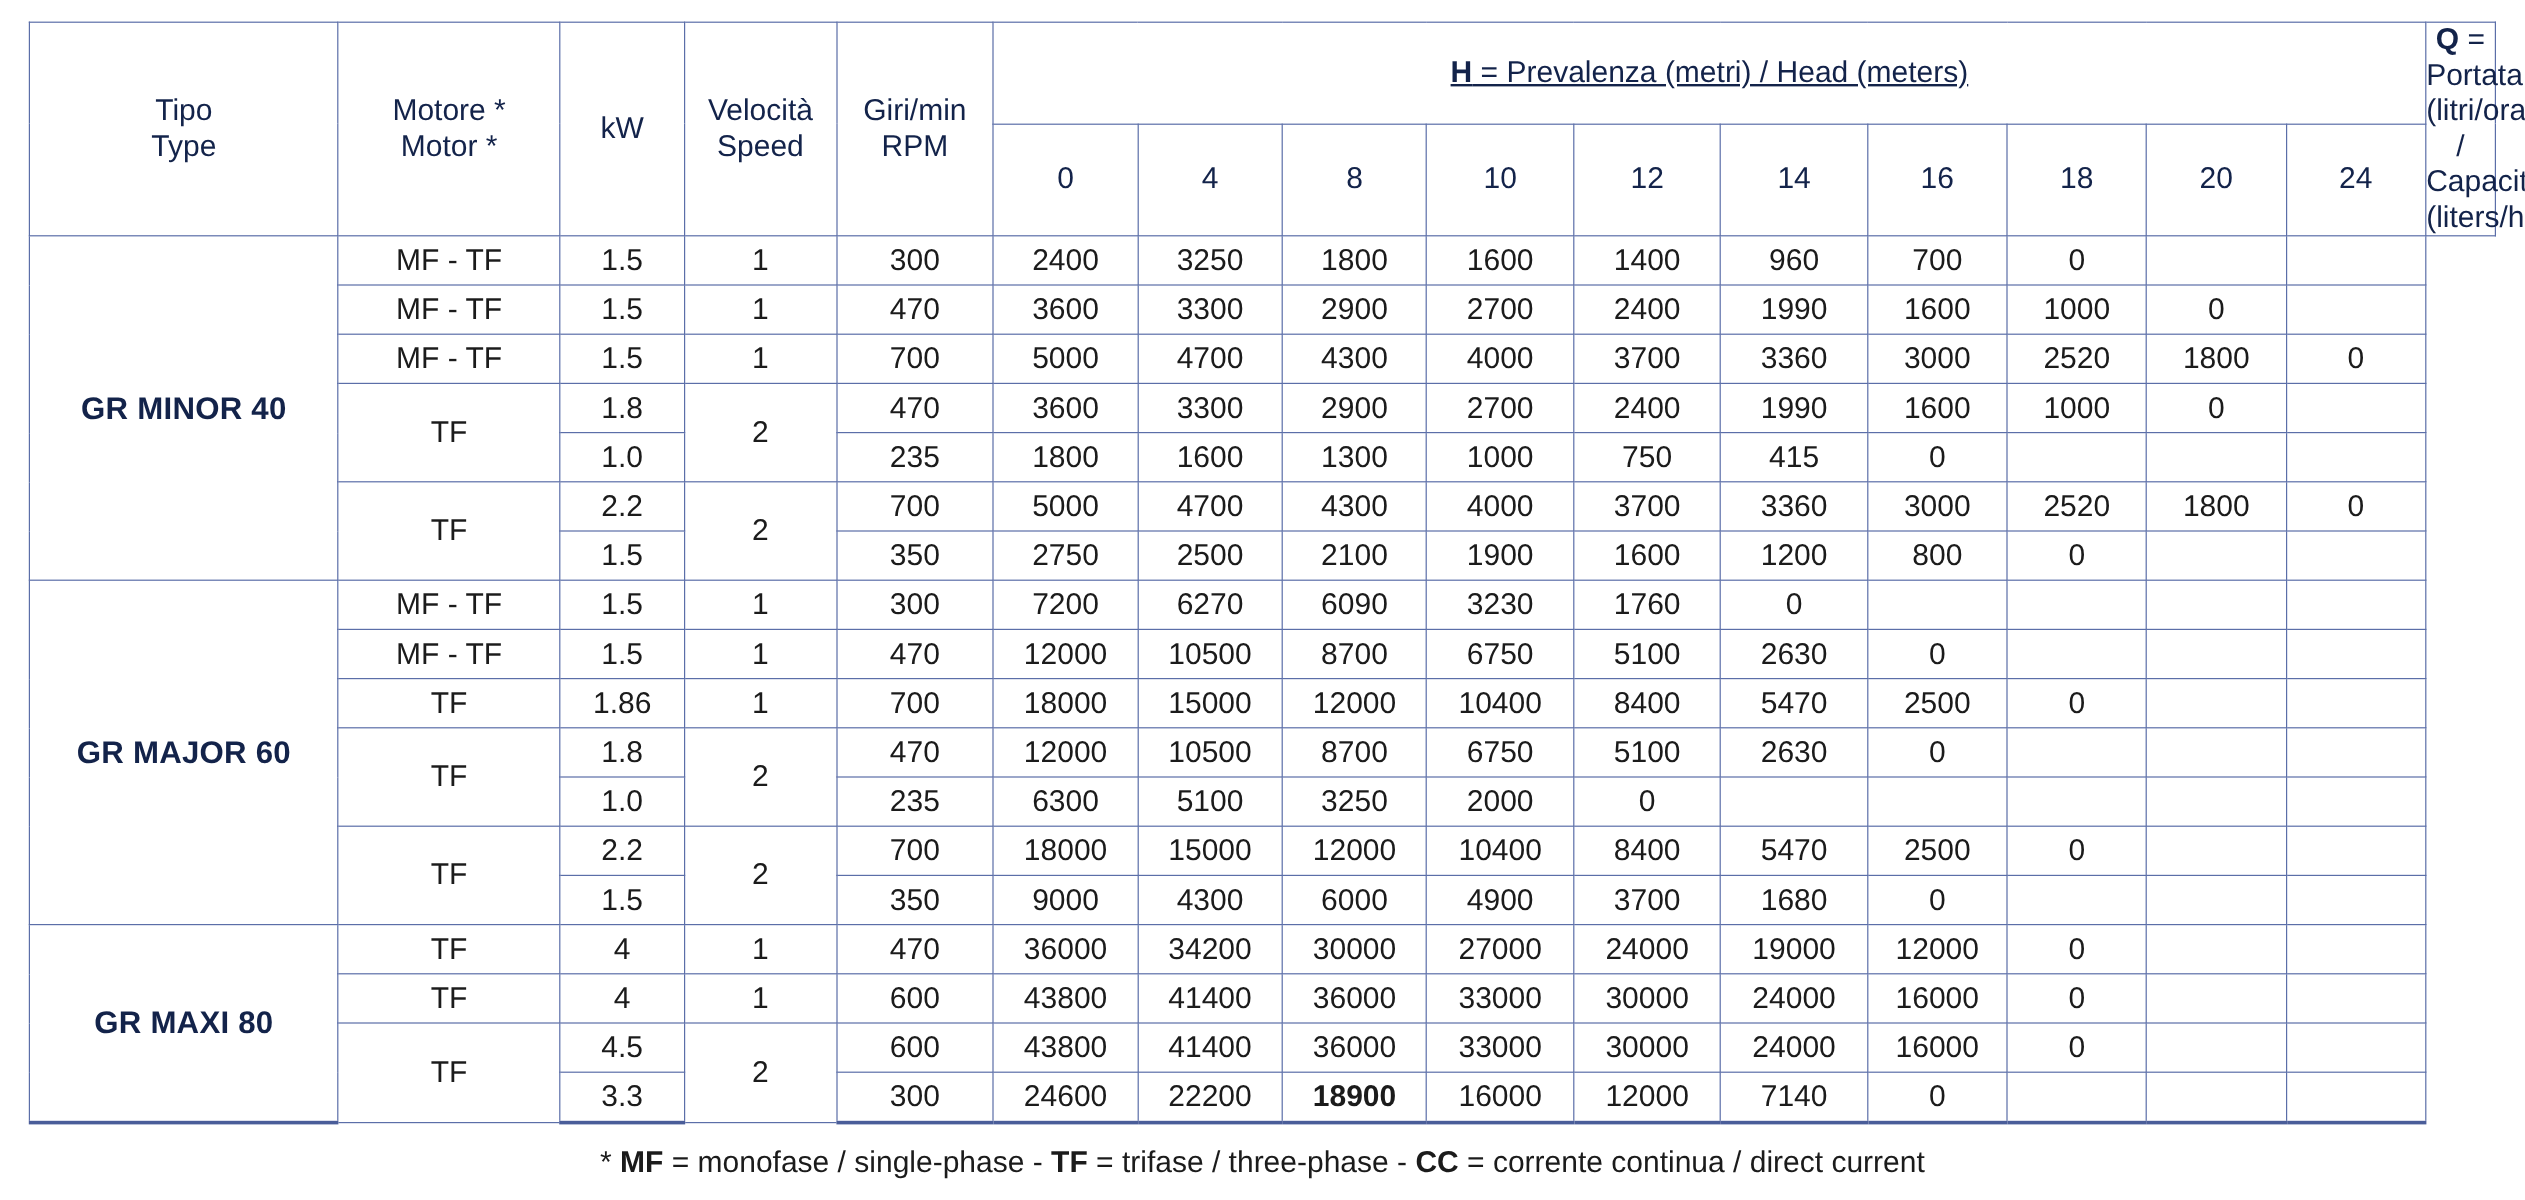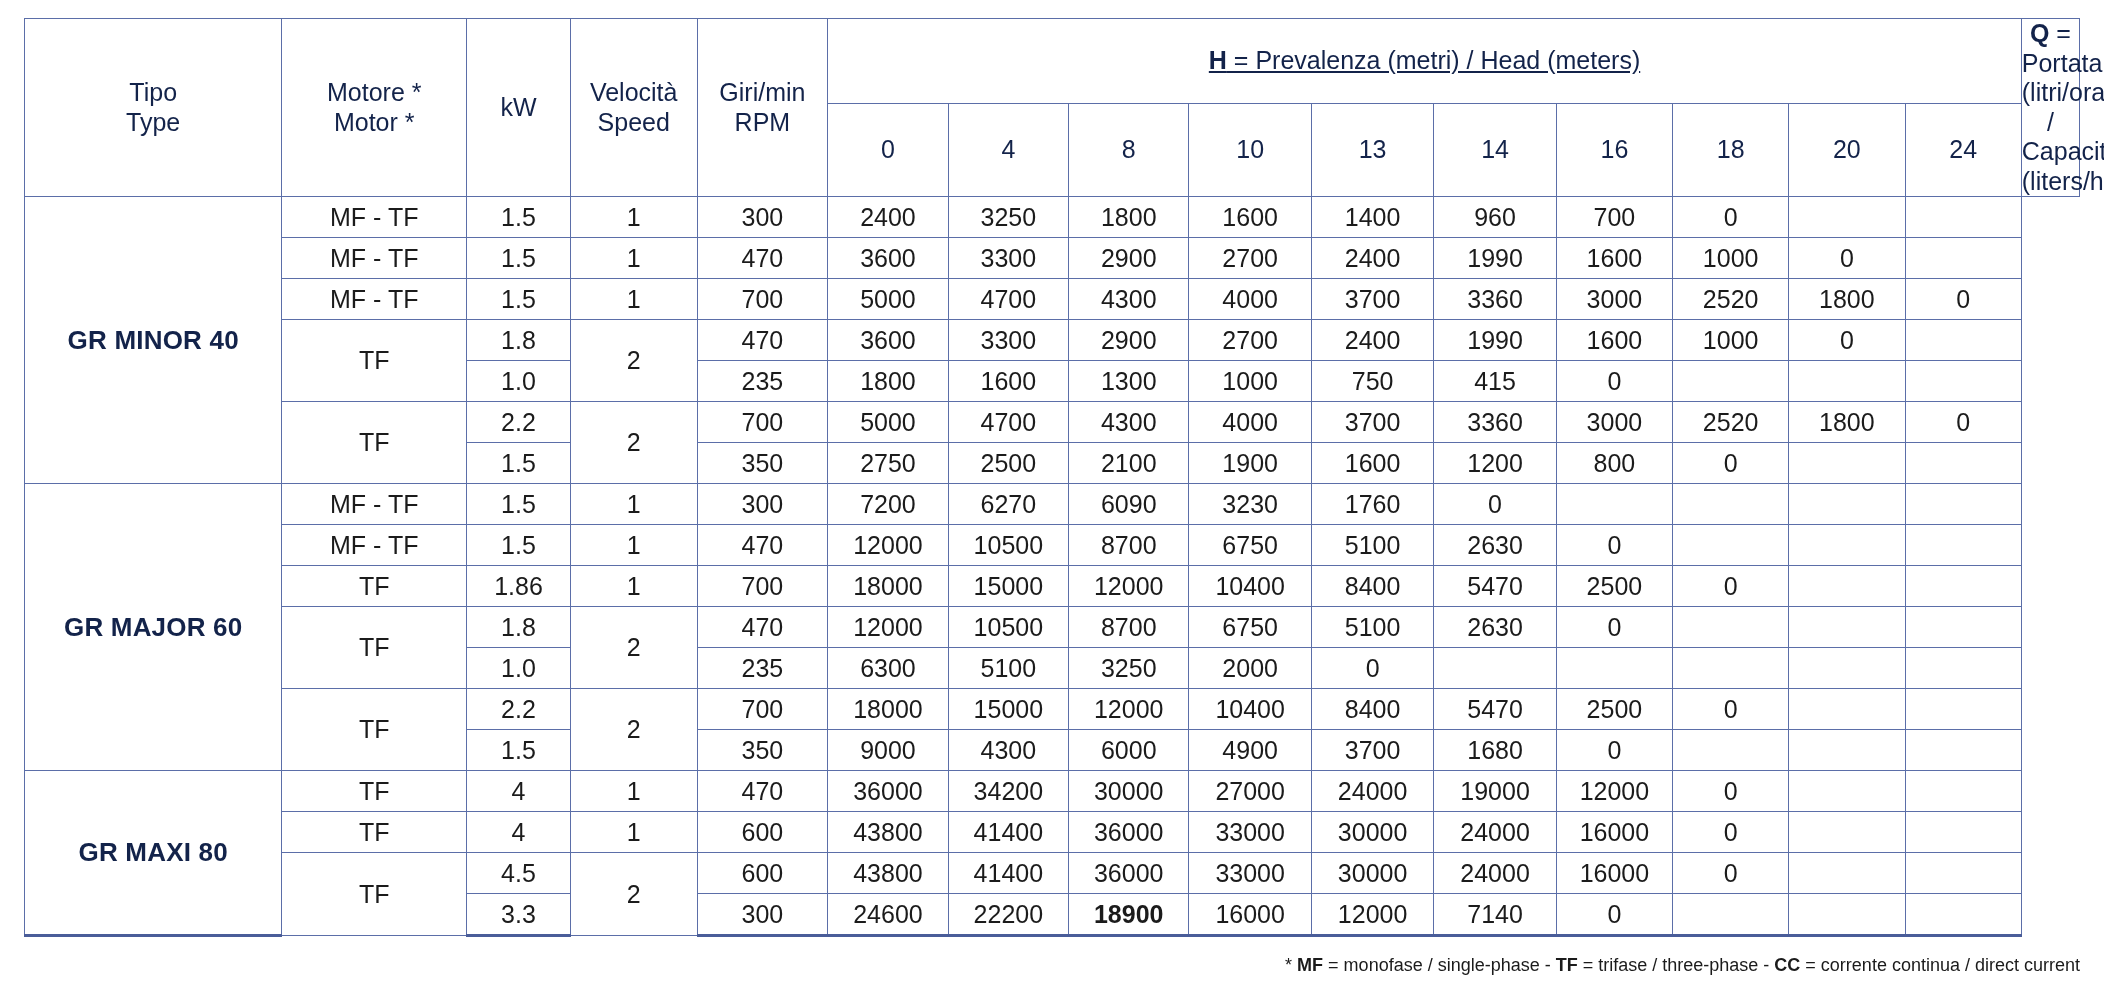--- a/index.html
+++ b/index.html
@@ -76,22 +76,22 @@
   
   td.nb-bottom { border-bottom: none; }
   td.nb-top { border-top: none; }
   
   .grp-sep td, .grp-sep th { border-top: 3px solid #4a5d99; }
   .outer-left { border-left: 3px solid #4a5d99; }
   .outer-right { border-right: 3px solid #4a5d99; }
   .outer-top { border-top: 3px solid #4a5d99; }
   .footnote {
     width: 2056px;
-    text-align: right;
-    font-size: 18px;
+    text-align: center;
+    font-size: 25px;
     color: #1b1b1b;
     padding-top: 18px;
   }
   .footnote b { font-weight: bold; }
   .empty { background: #ffffff; }
 </style>
 </head>
 <body>
 
 <div class="page">
@@ -140,21 +140,21 @@
         </th>
         <th class="outer-top outer-right" rowspan="21" style="background:#ffffff;border-left:1px solid #5b6ea8;">
           <span class="vtext"><b>Q</b><span> = Portata (litri/ora) / Capacity (liters/hour)</span></span>
         </th>
       </tr>
       <tr>
         <th class="head-num">0</th>
         <th class="head-num">4</th>
         <th class="head-num">8</th>
         <th class="head-num">10</th>
-        <th class="head-num">13</th>
+        <th class="head-num">12</th>
         <th class="head-num">14</th>
         <th class="head-num">16</th>
         <th class="head-num">18</th>
         <th class="head-num">20</th>
         <th class="head-num">24</th>
       </tr>
     </thead>
     <tbody id="table-body">
         <tr>
           <td class="group-name outer-left" rowspan="7">GR MINOR 40</td>

